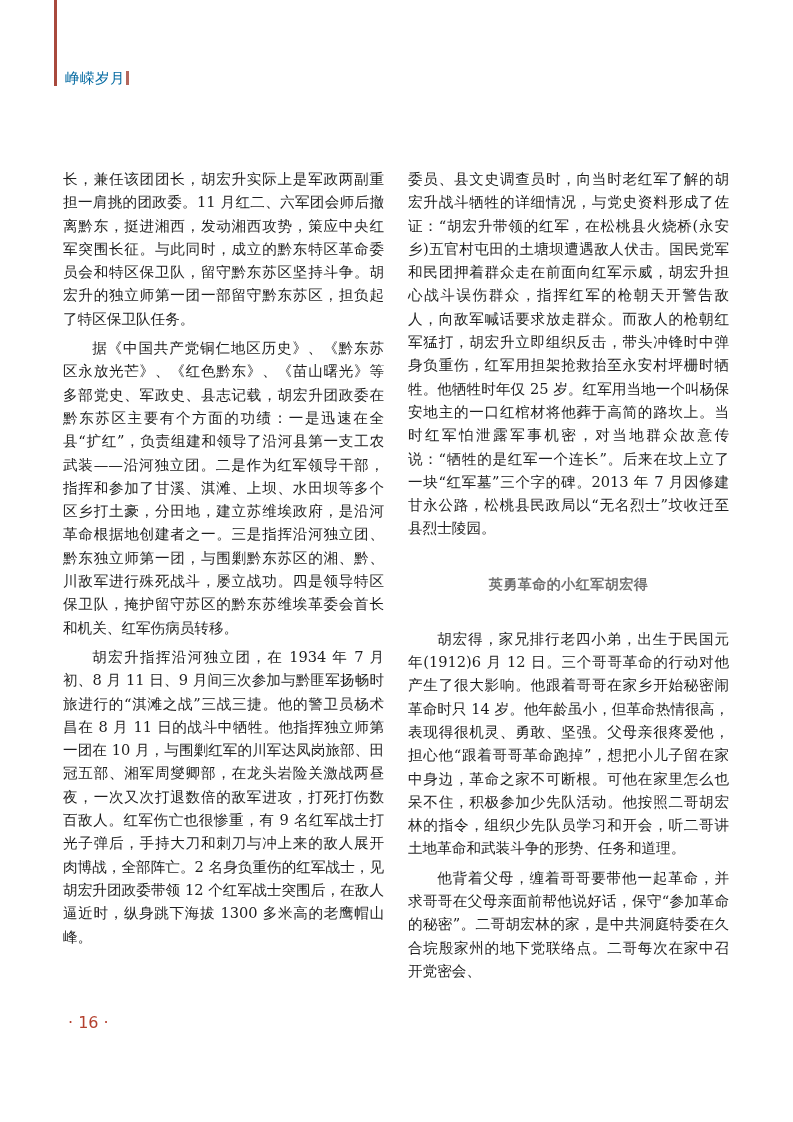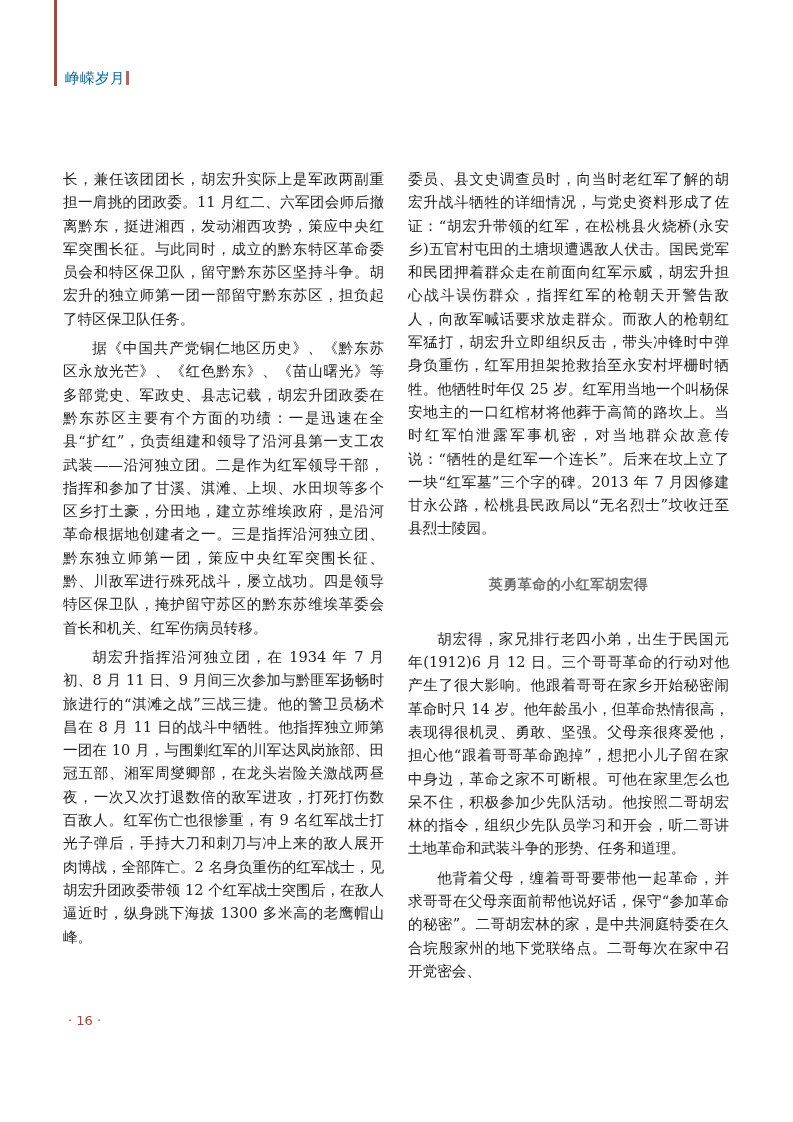--- a/index.html
+++ b/index.html
@@ -12,32 +12,32 @@
   .col { position:absolute; top:161px; width:333px; font-size:14.6px; line-height:23.3px;
          text-align:justify; text-justify:inter-character; }
   .col-left { left:57px; }
   .col-right { left:402px; }
   .col p { margin:6px; }
   .col p.indent { text-indent:2em; }
   .col p.cont { text-indent:0; }
   .subhead { text-align:center; color:#737373; font-family:"DejaVu Sans","Liberation Sans",sans-serif;
              font-size:14px; margin:34px 0 33px 0; line-height:20px; font-weight:bold; letter-spacing:0.5px; }
   .page-num { position:absolute; left:68px; top:1013px; color:#b4412f;
-              font-family:"DejaVu Sans","Liberation Sans",sans-serif; font-size:13px; }
+              font-family:"DejaVu Sans","Liberation Sans",sans-serif; font-size:16px; }
 </style>
 </head>
 <body>
 
 <div class="vline"></div>
 <div class="section-label">峥嵘岁月</div>
 <div class="section-bar"></div>
 
 <div class="col col-left">
   <p class="cont">长，兼任该团团长，胡宏升实际上是军政两副重担一肩挑的团政委。11 月红二、六军团会师后撤离黔东，挺进湘西，发动湘西攻势，策应中央红军突围长征。与此同时，成立的黔东特区革命委员会和特区保卫队，留守黔东苏区坚持斗争。胡宏升的独立师第一团一部留守黔东苏区，担负起了特区保卫队任务。</p>
-  <p class="indent">据《中国共产党铜仁地区历史》、《黔东苏区永放光芒》、《红色黔东》、《苗山曙光》等多部党史、军政史、县志记载，胡宏升团政委在黔东苏区主要有个方面的功绩：一是迅速在全县“扩红”，负责组建和领导了沿河县第一支工农武装——沿河独立团。二是作为红军领导干部，指挥和参加了甘溪、淇滩、上坝、水田坝等多个区乡打土豪，分田地，建立苏维埃政府，是沿河革命根据地创建者之一。三是指挥沿河独立团、黔东独立师第一团，策应中央红军突围长征、黔、川敌军进行殊死战斗，屡立战功。四是领导特区保卫队，掩护留守苏区的黔东苏维埃革委会首长和机关、红军伤病员转移。</p>
+  <p class="indent">据《中国共产党铜仁地区历史》、《黔东苏区永放光芒》、《红色黔东》、《苗山曙光》等多部党史、军政史、县志记载，胡宏升团政委在黔东苏区主要有个方面的功绩：一是迅速在全县“扩红”，负责组建和领导了沿河县第一支工农武装——沿河独立团。二是作为红军领导干部，指挥和参加了甘溪、淇滩、上坝、水田坝等多个区乡打土豪，分田地，建立苏维埃政府，是沿河革命根据地创建者之一。三是指挥沿河独立团、黔东独立师第一团，与围剿黔东苏区的湘、黔、川敌军进行殊死战斗，屡立战功。四是领导特区保卫队，掩护留守苏区的黔东苏维埃革委会首长和机关、红军伤病员转移。</p>
   <p class="indent">胡宏升指挥沿河独立团，在 1934 年 7 月初、8 月 11 日、9 月间三次参加与黔匪军扬畅时旅进行的“淇滩之战”三战三捷。他的警卫员杨术昌在 8 月 11 日的战斗中牺牲。他指挥独立师第一团在 10 月，与围剿红军的川军达凤岗旅部、田冠五部、湘军周燮卿部，在龙头岩险关激战两昼夜，一次又次打退数倍的敌军进攻，打死打伤数百敌人。红军伤亡也很惨重，有 9 名红军战士打光子弹后，手持大刀和刺刀与冲上来的敌人展开肉博战，全部阵亡。2 名身负重伤的红军战士，见胡宏升团政委带领 12 个红军战士突围后，在敌人逼近时，纵身跳下海拔 1300 多米高的老鹰帽山峰。</p>
 </div>
 
 <div class="col col-right">
   <p class="cont">委员、县文史调查员时，向当时老红军了解的胡宏升战斗牺牲的详细情况，与党史资料形成了佐证：“胡宏升带领的红军，在松桃县火烧桥(永安乡)五官村屯田的土塘坝遭遇敌人伏击。国民党军和民团押着群众走在前面向红军示威，胡宏升担心战斗误伤群众，指挥红军的枪朝天开警告敌人，向敌军喊话要求放走群众。而敌人的枪朝红军猛打，胡宏升立即组织反击，带头冲锋时中弹身负重伤，红军用担架抢救抬至永安村坪栅时牺牲。他牺牲时年仅 25 岁。红军用当地一个叫杨保安地主的一口红棺材将他葬于高简的路坎上。当时红军怕泄露军事机密，对当地群众故意传说：“牺牲的是红军一个连长”。后来在坟上立了一块“红军墓”三个字的碑。2013 年 7 月因修建甘永公路，松桃县民政局以“无名烈士”坟收迁至县烈士陵园。</p>
   <div class="subhead">英勇革命的小红军胡宏得</div>
   <p class="indent">胡宏得，家兄排行老四小弟，出生于民国元年(1912)6 月 12 日。三个哥哥革命的行动对他产生了很大影响。他跟着哥哥在家乡开始秘密闹革命时只 14 岁。他年龄虽小，但革命热情很高，表现得很机灵、勇敢、坚强。父母亲很疼爱他，担心他“跟着哥哥革命跑掉”，想把小儿子留在家中身边，革命之家不可断根。可他在家里怎么也呆不住，积极参加少先队活动。他按照二哥胡宏林的指令，组织少先队员学习和开会，听二哥讲土地革命和武装斗争的形势、任务和道理。</p>
   <p class="indent">他背着父母，缠着哥哥要带他一起革命，并求哥哥在父母亲面前帮他说好话，保守“参加革命的秘密”。二哥胡宏林的家，是中共洞庭特委在久合垸殷家州的地下党联络点。二哥每次在家中召开党密会、</p>
 </div>
 

